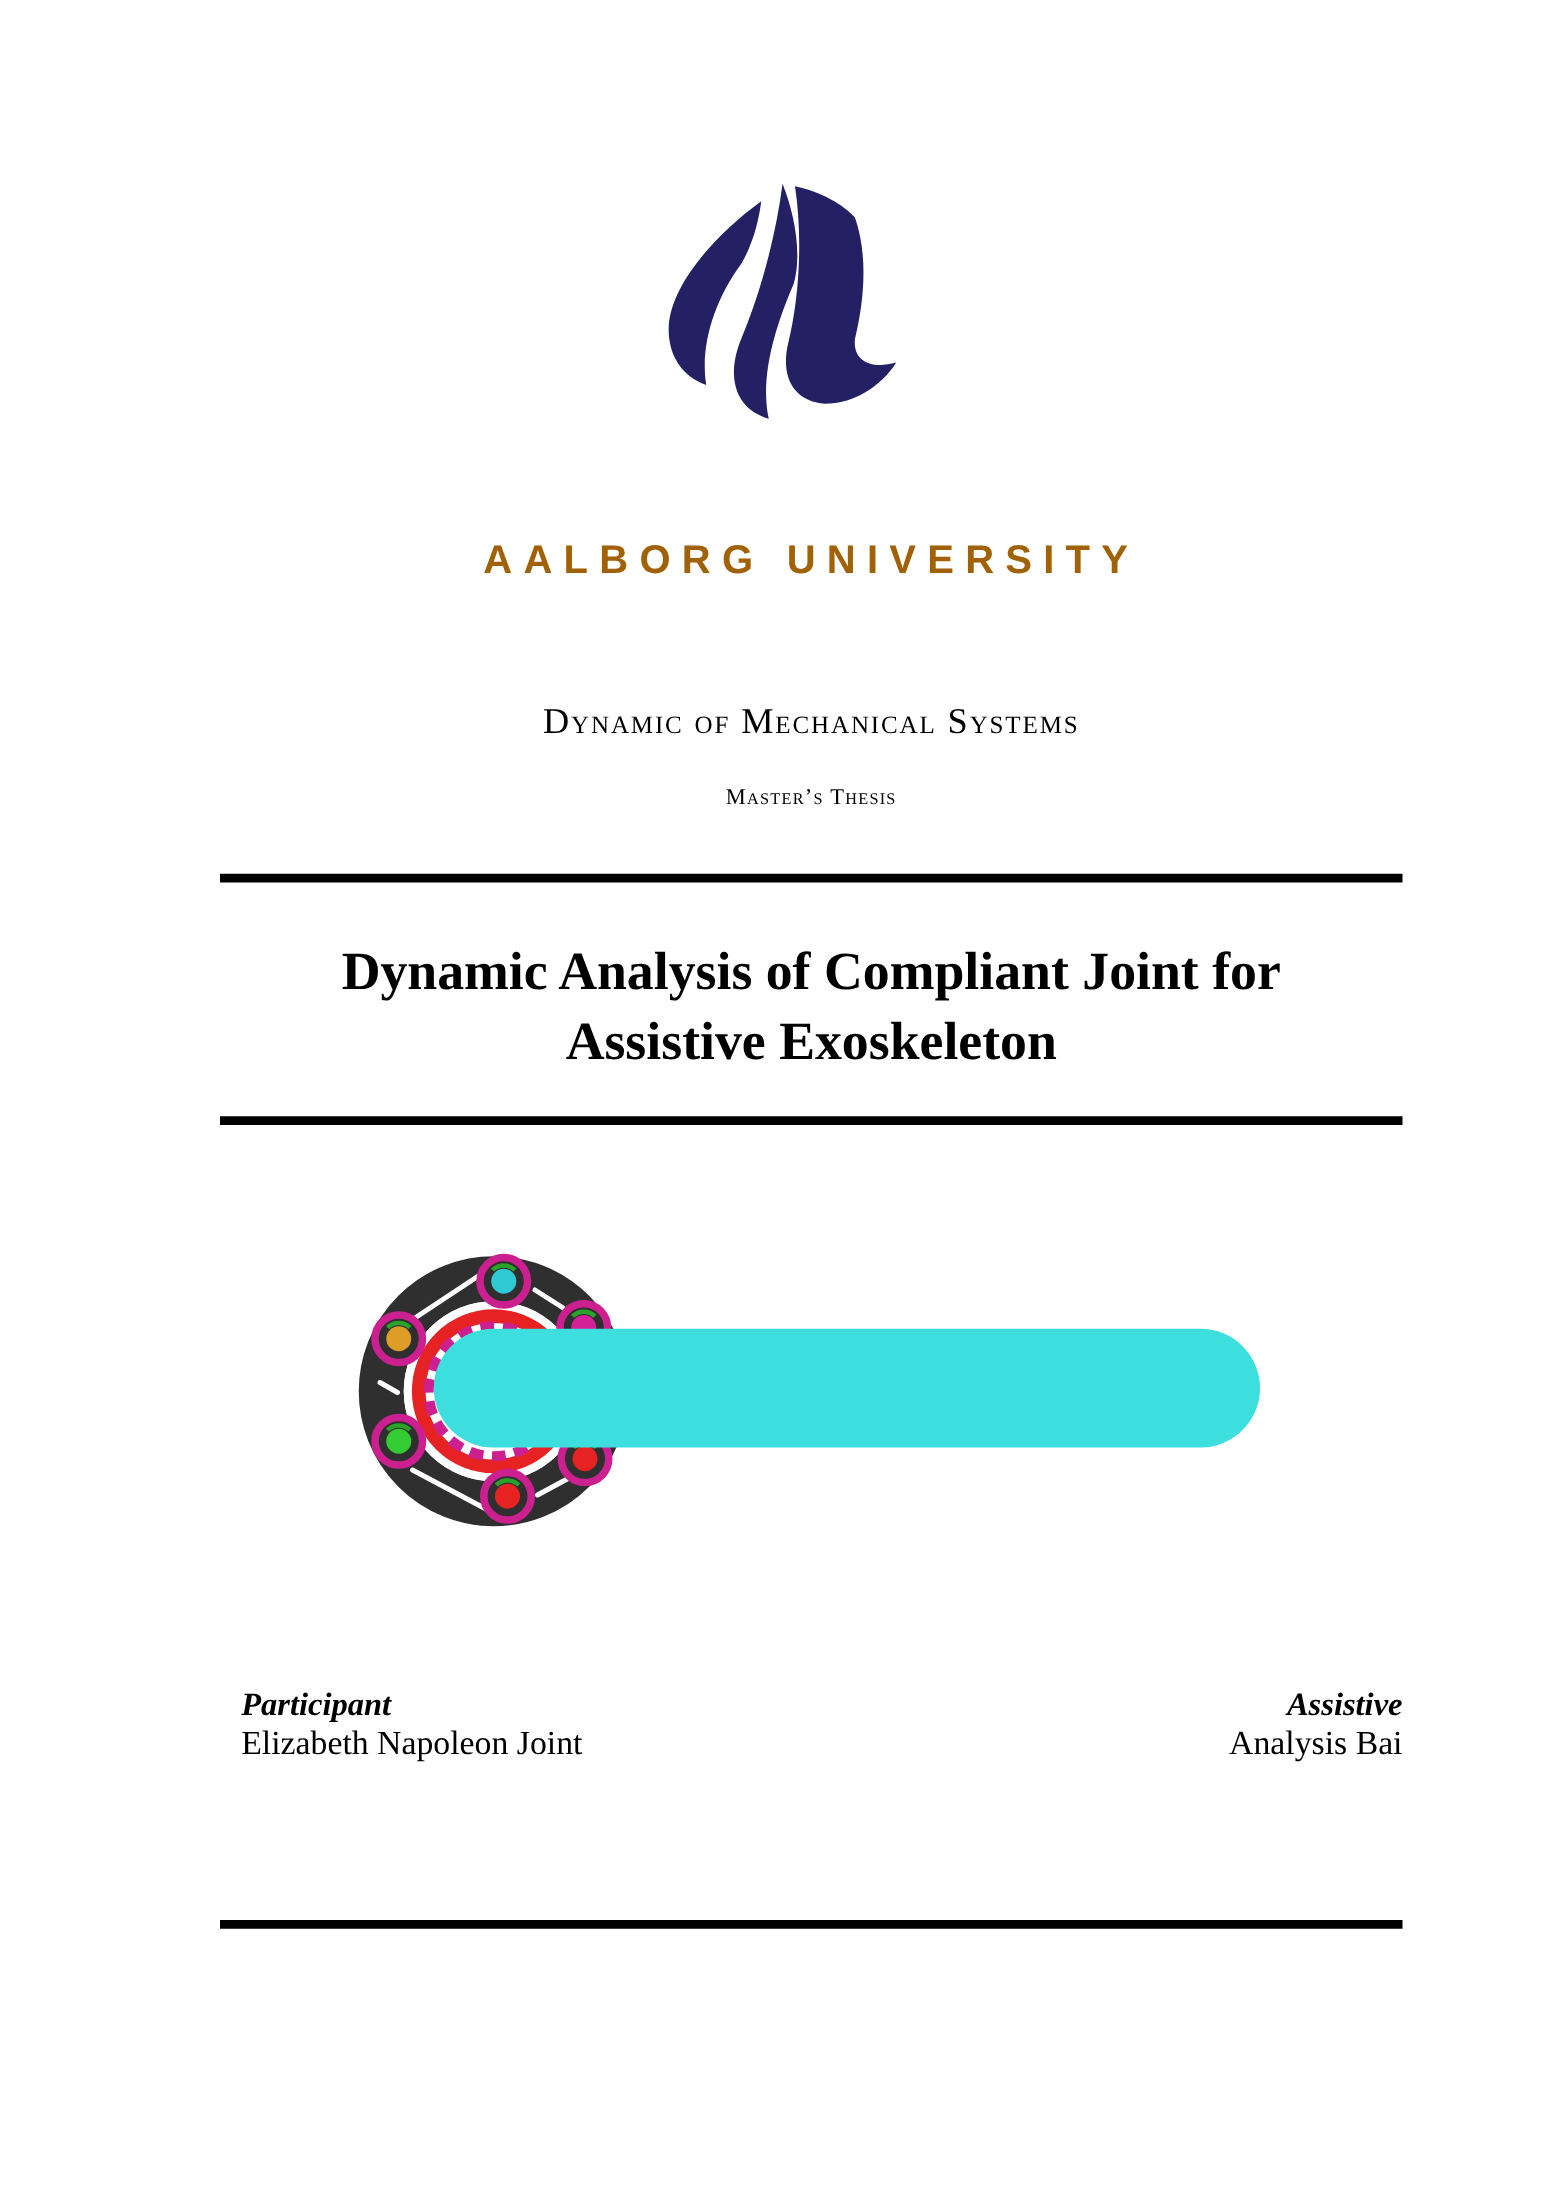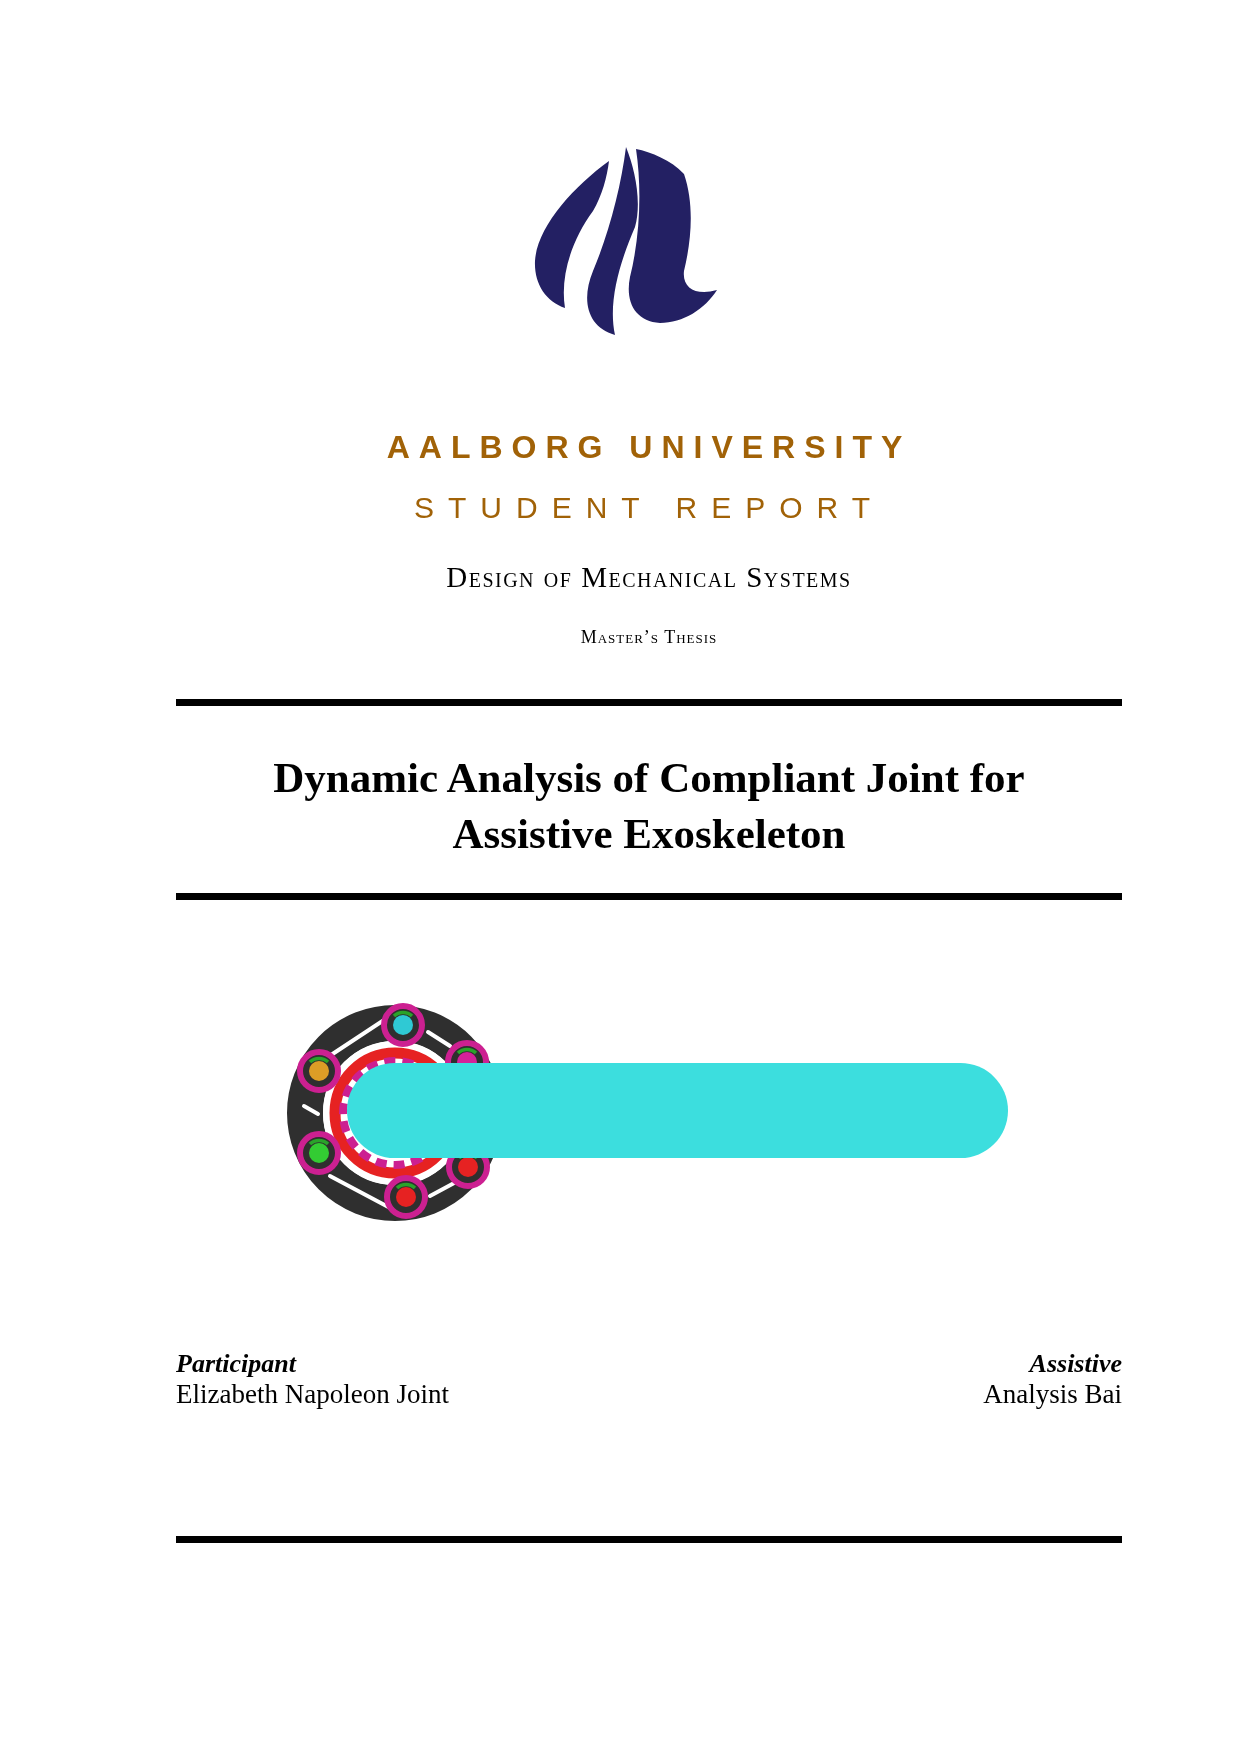--- a/index.html
+++ b/index.html
@@ -39,21 +39,21 @@
     font-size:18px;line-height:28px;letter-spacing:1px;
   }
   .rule{
     position:absolute;left:0;width:100%;height:7px;background:#000;
   }
   .main-title{
     top:750px;
     font-weight:700;font-size:43px;line-height:56px;
     white-space:normal;
   }
-  .person-block{position:absolute;top:1348px;}
+  .person-block{position:absolute;top:1348px;margin-left:17px;}
   .person-label{font-weight:700;font-style:italic;font-size:26px;line-height:31px;}
   .person-name{font-size:27px;line-height:31px;}
   .left-block{left:0;text-align:left;}
   .right-block{right:0;text-align:right;}
   .logo-svg{position:absolute;}
   .figure-wrap{position:absolute;}
 </style>
 </head>
 <body>
 
@@ -64,23 +64,22 @@
       <path d="M86,14 C50,40 14,80 12,114 C11,136 22,154 42,161 C37,130 48,94 70,64 C79,49 84,30 86,14 Z" fill="#232063"></path>
       <path d="M103,0 C98,40 86,86 70,124 C58,153 64,180 92,188 C85,156 96,117 112,80 C119,55 112,22 103,0 Z" fill="#232063"></path>
       <path d="M113,2 C119,42 117,90 107,130 C102,155 112,174 137,176 C160,176 182,162 194,143 C173,149 159,141 161,124 C169,91 171,56 161,27 C148,13 128,5 113,2 Z" fill="#232063"></path>
     </g>
   </svg>
 
   <div id="content">
 
     <div class="centered navy university-name">AALBORG UNIVERSITY</div>
 
-    <div class="centered navy report-type">STUDENT REPORT</div>
 
-    <div class="centered department">Design of Mechanical Systems</div>
+    <div class="centered department">Dynamic of Mechanical Systems</div>
 
     <div class="centered thesis-type">Master’s Thesis</div>
 
     <div class="rule" style="top:699px;"></div>
 
     <div class="centered main-title">
       <span>Dynamic Analysis of Compliant Joint for</span><br>
       <span>Assistive Exoskeleton</span>
     </div>
 

